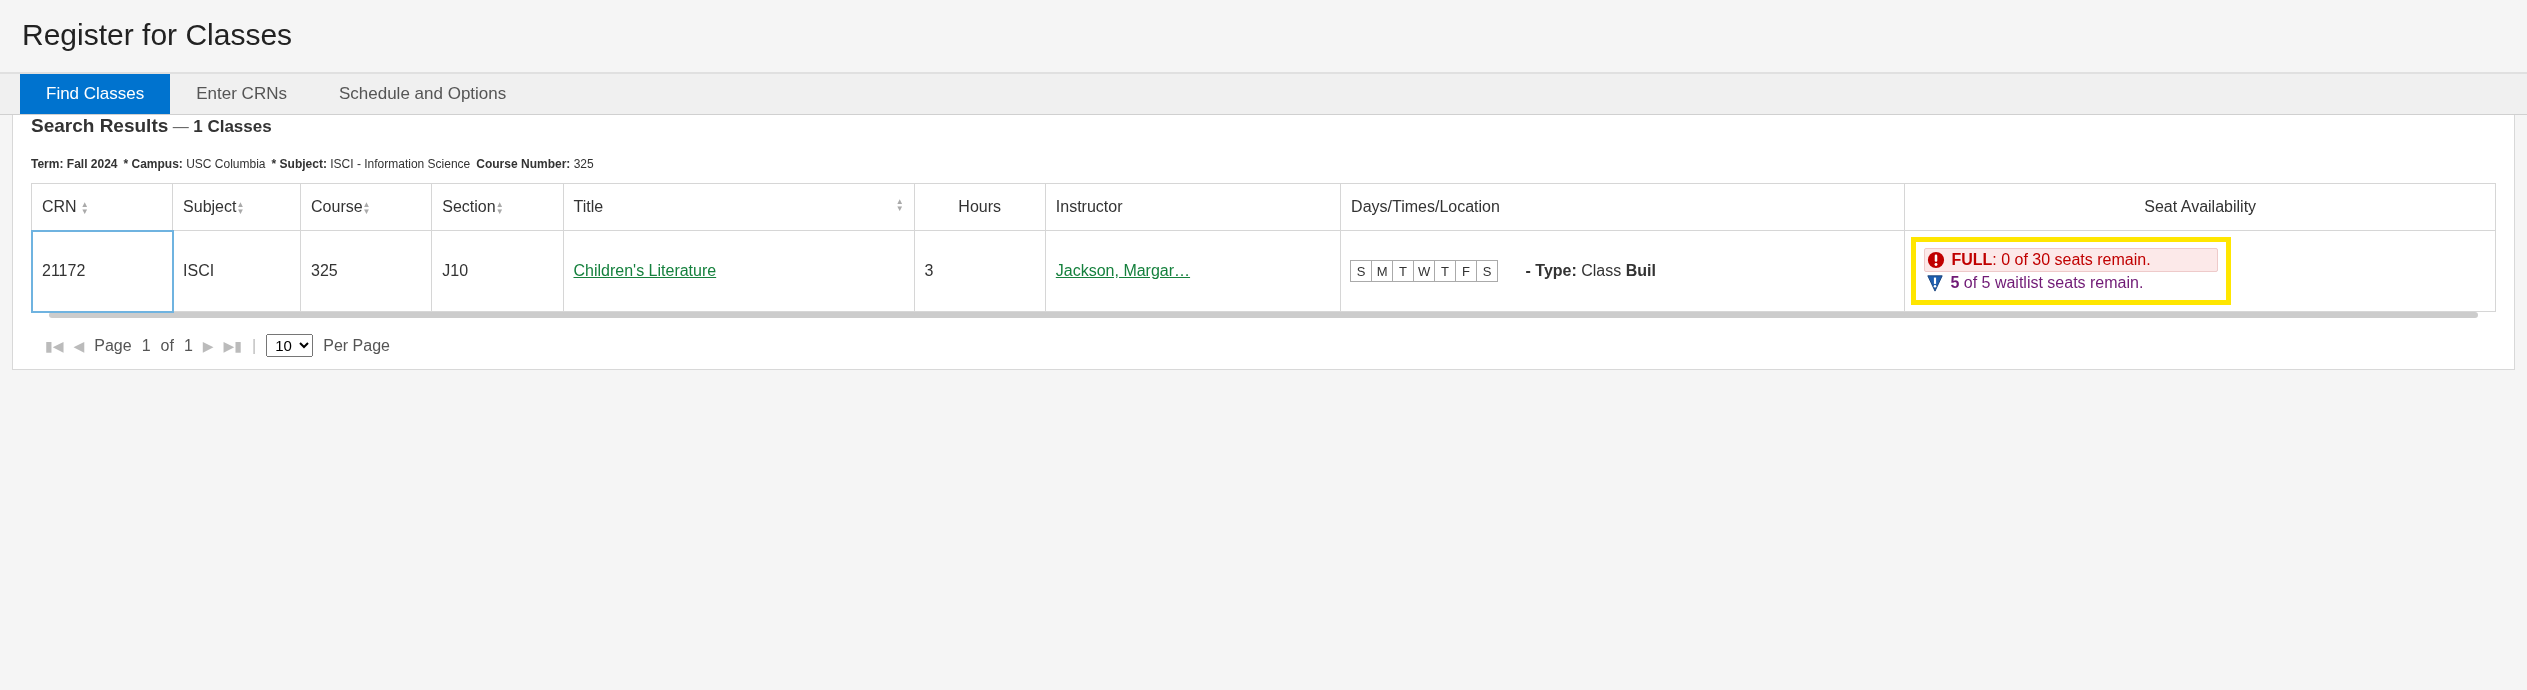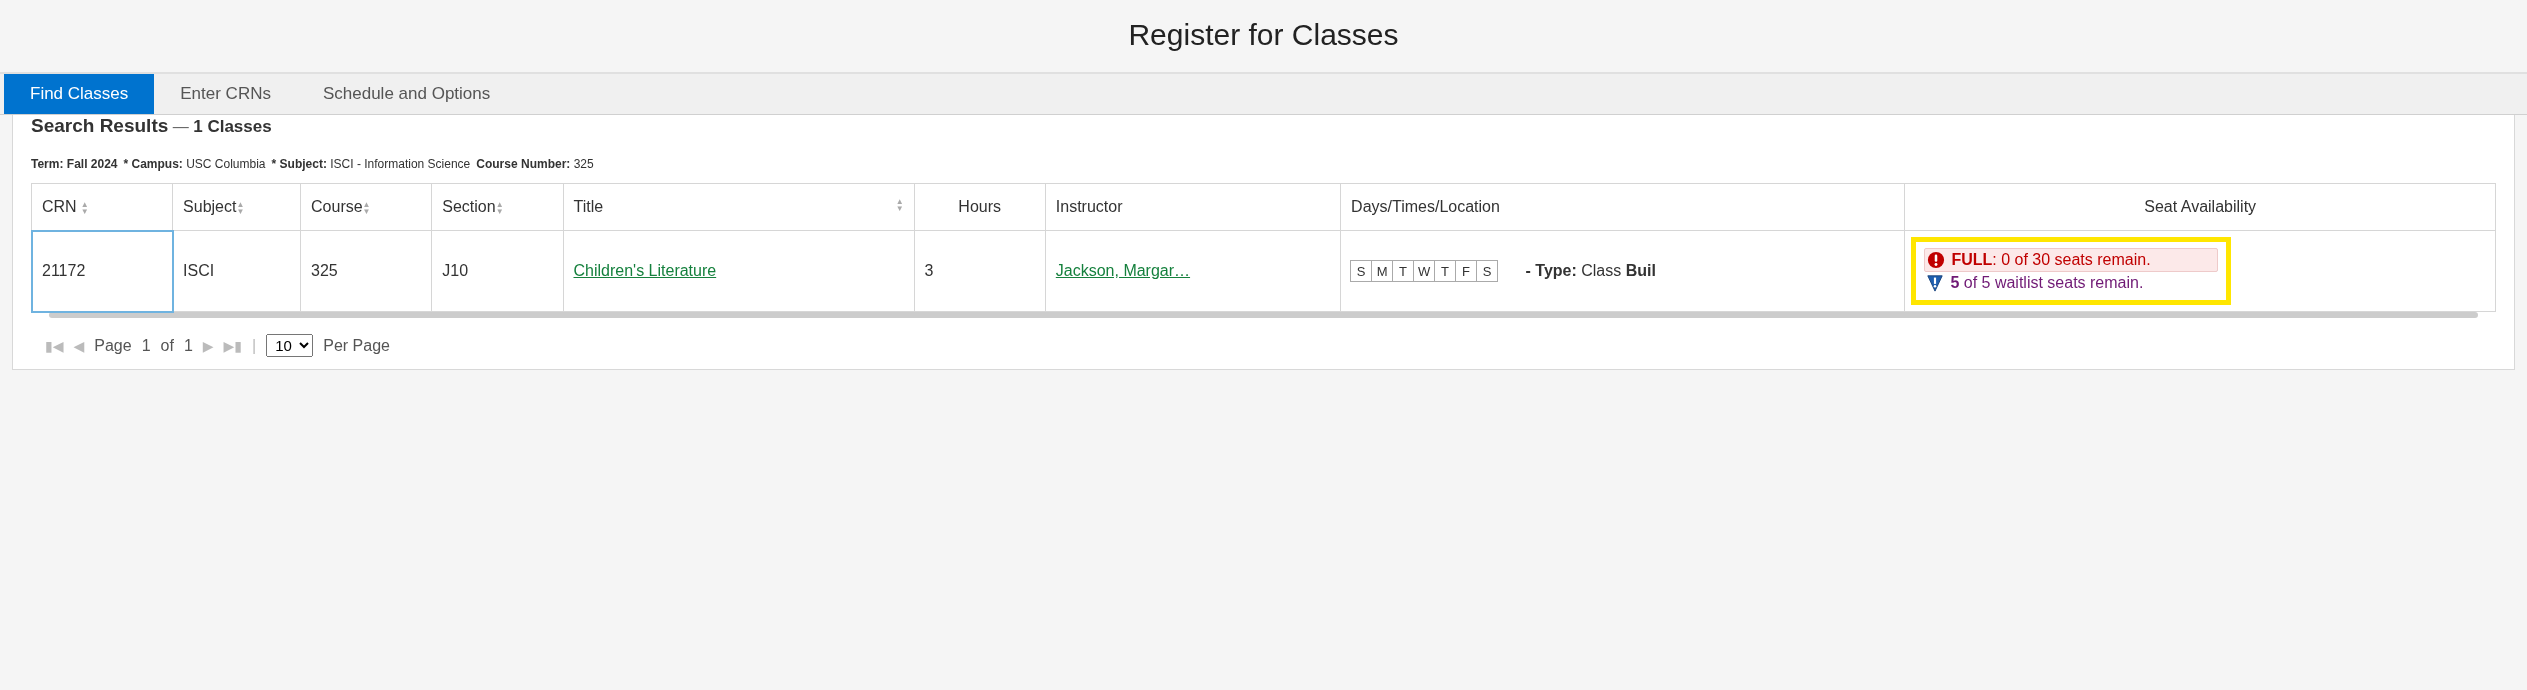--- a/index.html
+++ b/index.html
@@ -1,21 +1,21 @@
 <!DOCTYPE html>
 <html><head>
   <meta charset="utf-8">
   <style>
     * { margin: 0; padding: 0; box-sizing: border-box; }
     body { font-family: "Helvetica Neue", Arial, sans-serif; background: #f5f5f5; color: #333; }
 
-    .page-header { padding: 18px 22px 20px; border-bottom: 2px solid #e0e0e0; background: #f5f5f5; text-align: center; }
+    .page-header { padding: 18px 22px 20px; border-bottom: 2px solid #e0e0e0; background: #f5f5f5; }
     .page-title { font-size: 30px; font-weight: 400; color: #222; }
 
-    .tab-strip { display: flex; align-items: stretch; background: #f0f0f0; border-bottom: 1px solid #d0d0d0; padding-left: 4px; }
+    .tab-strip { display: flex; align-items: stretch; background: #f0f0f0; border-bottom: 1px solid #d0d0d0; padding-left: 20px; }
     .tab { padding: 10px 26px; font-size: 17px; color: #555; cursor: pointer; }
     .tab.active { background: #0073cf; color: #fff; }
 
     .content-panel { background: #fff; margin: 0 12px; border: 1px solid #d8d8d8; border-top: none; }
 
     .results-header { padding: 0 18px 8px; }
     .results-title { font-size: 19px; font-weight: 700; display: inline; }
     .results-dash { color: #666; font-weight: 400; }
     .results-count { font-size: 17px; font-weight: 700; }
     .filters-line { font-size: 12px; margin-top: 20px; display: flex; gap: 6px; flex-wrap: wrap; }

